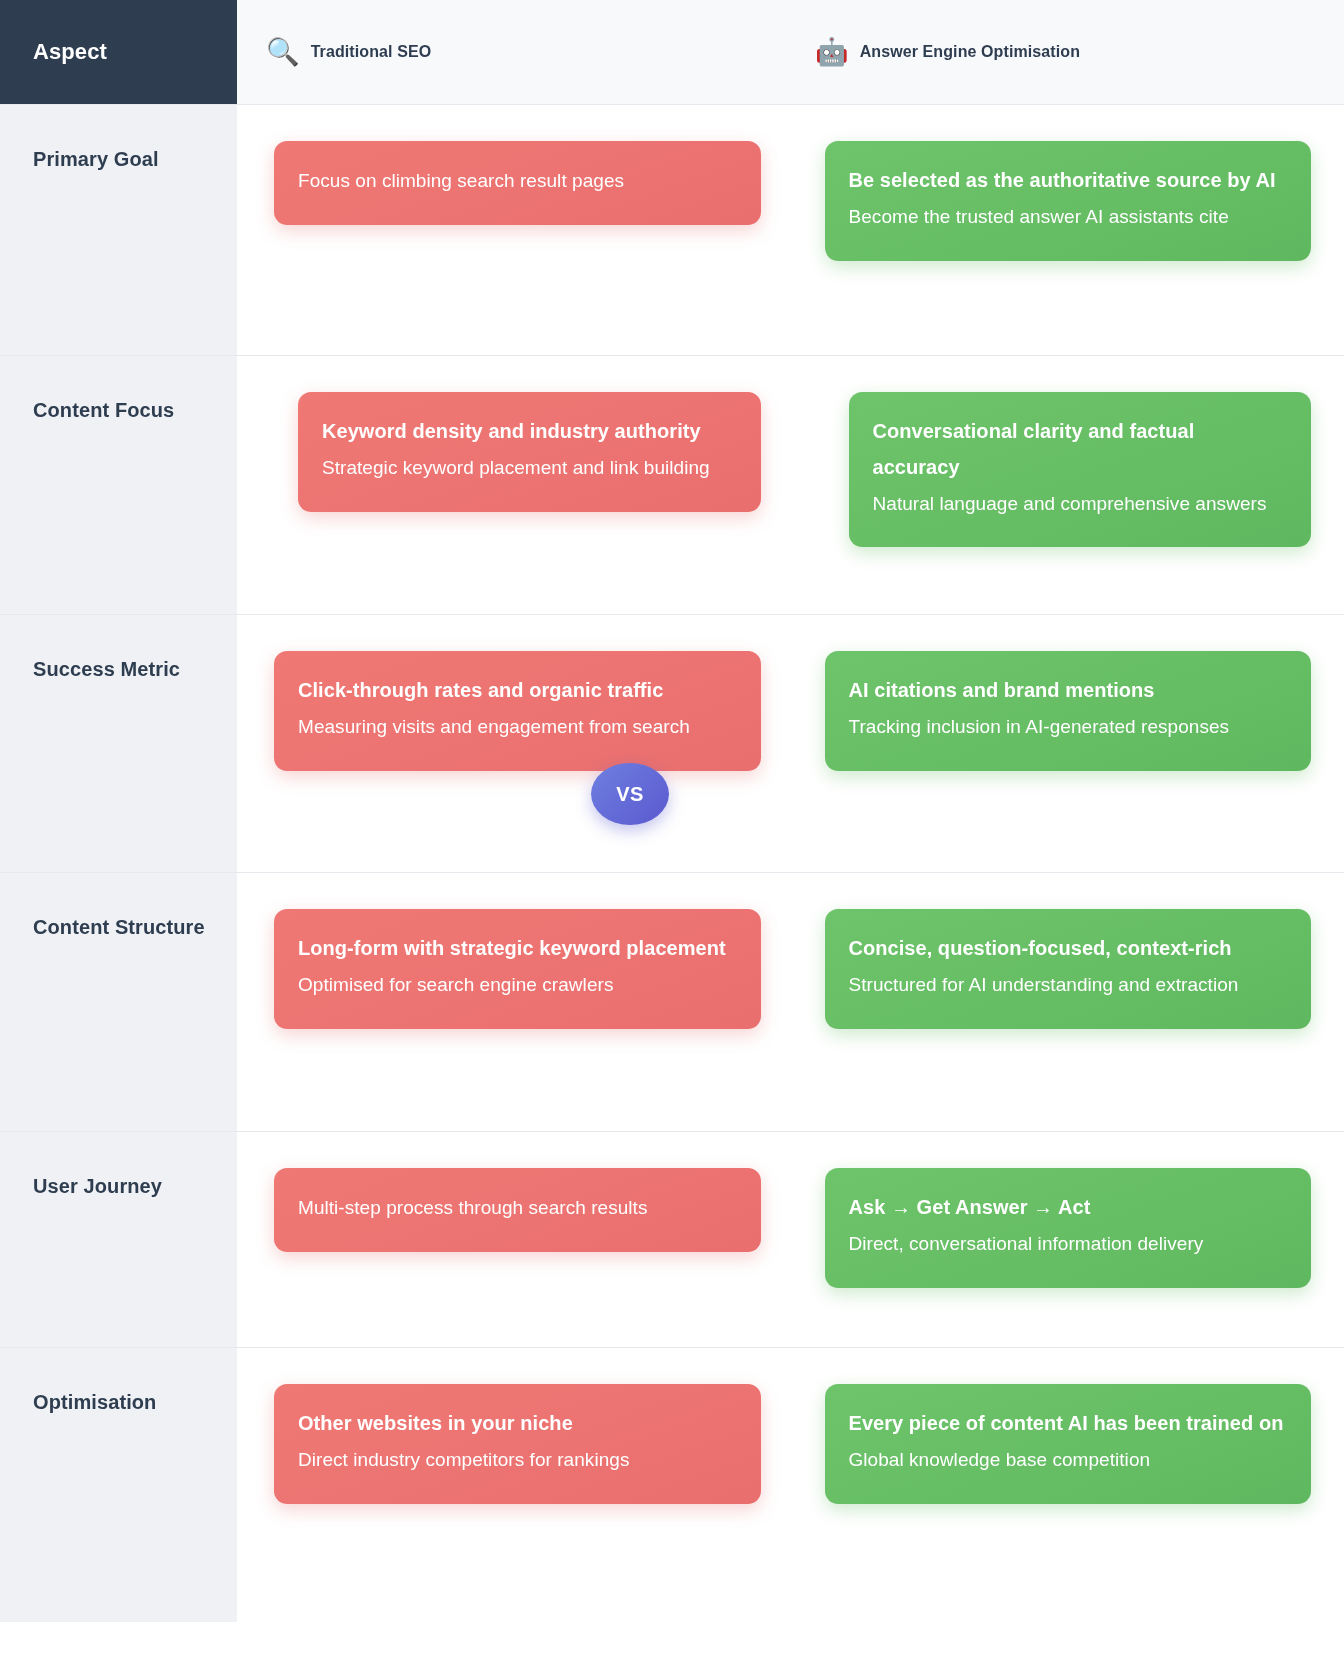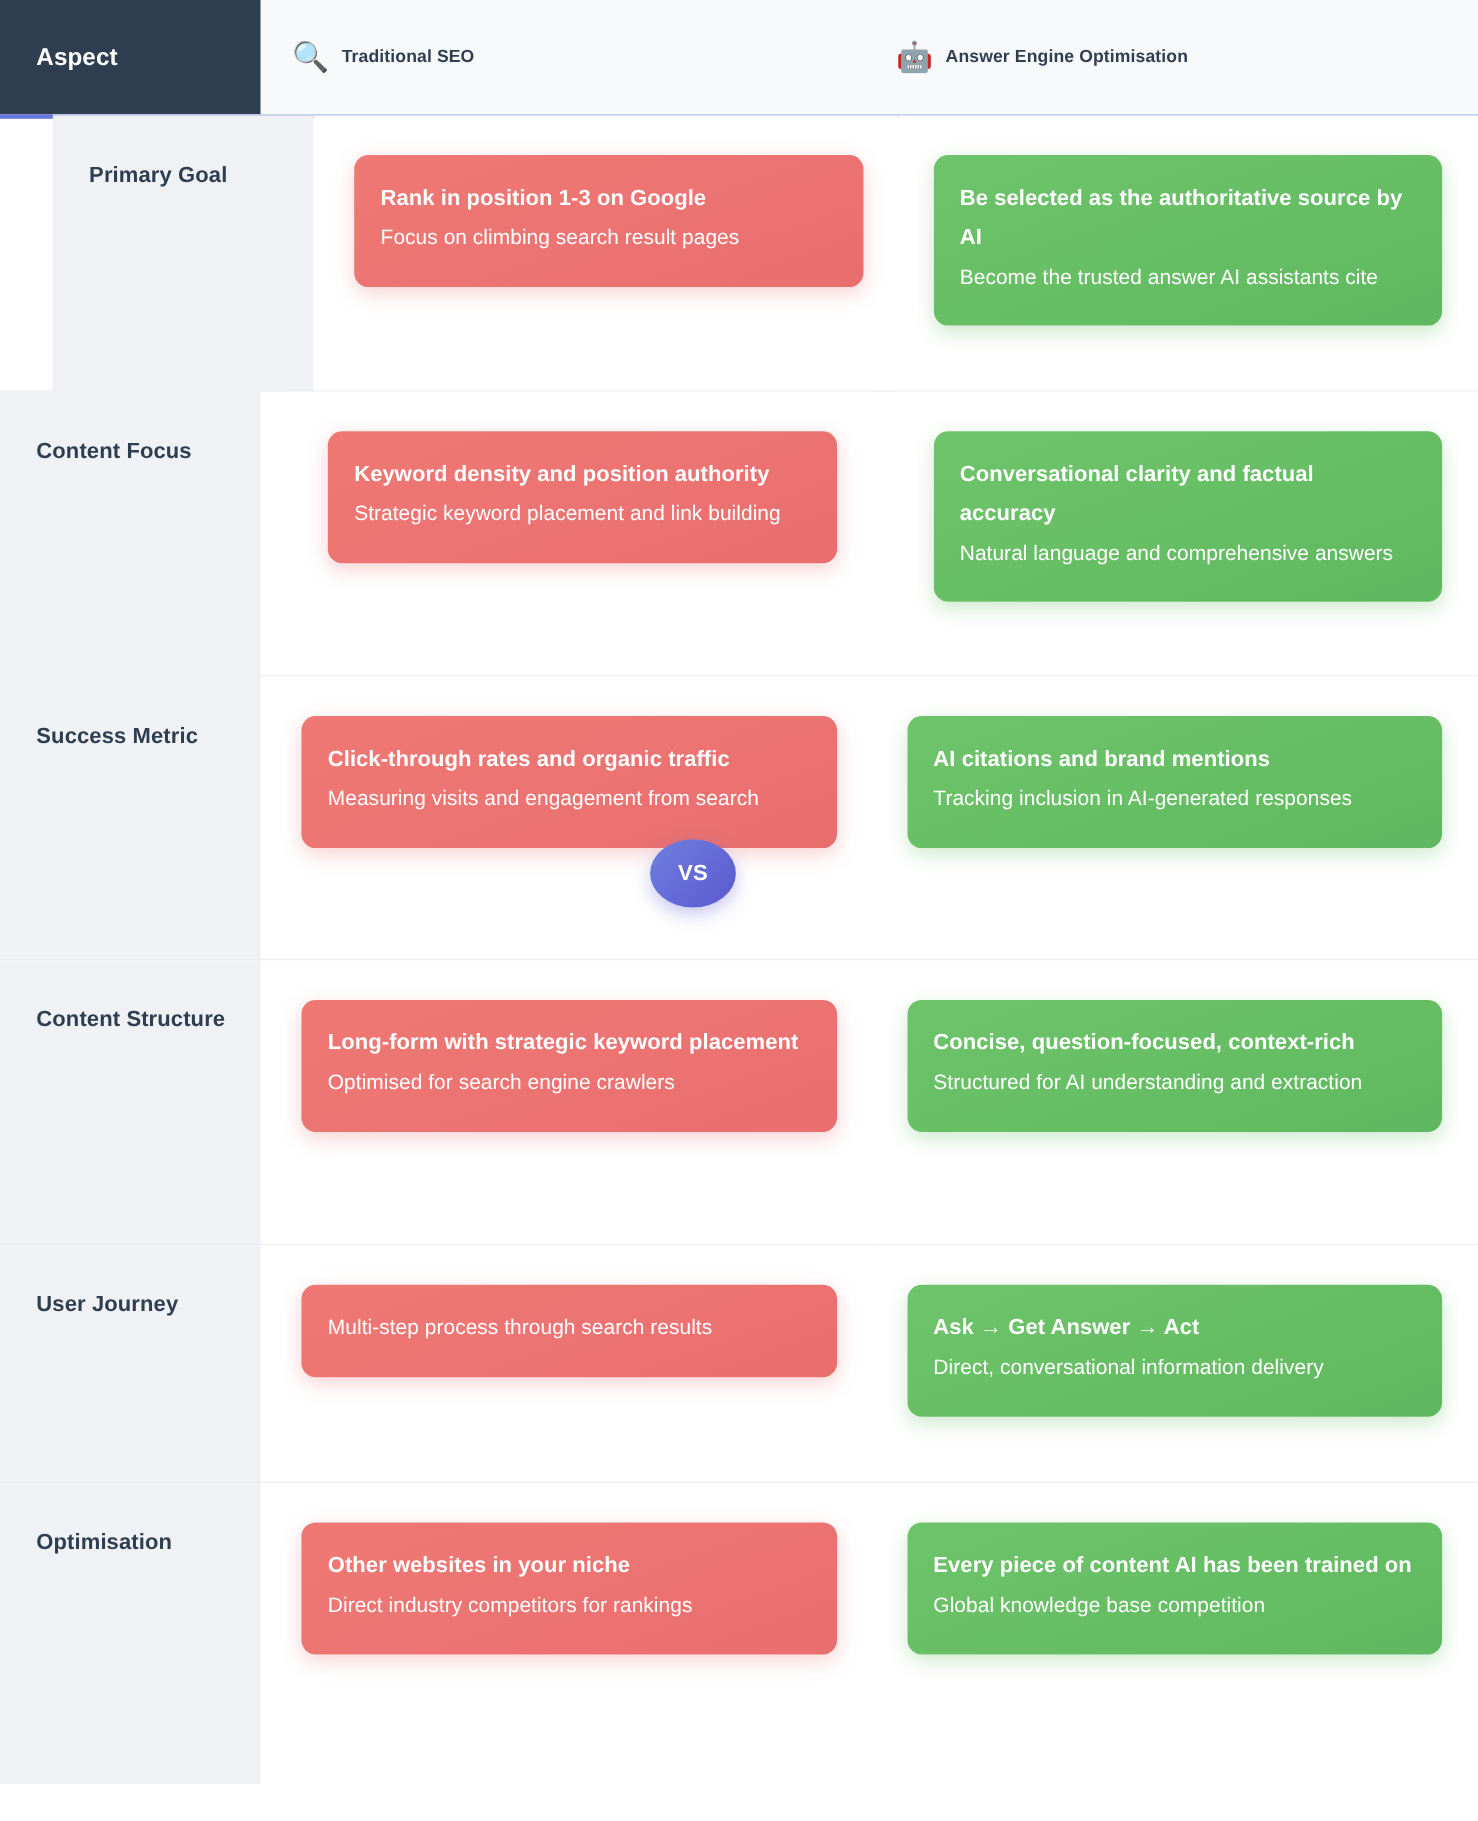--- a/index.html
+++ b/index.html
@@ -145,21 +145,21 @@
     z-index: 5;
   }
   .vs-badge-label {
     color: #ffffff;
     font-size: 20px;
     font-weight: bold;
     letter-spacing: 0.3px;
   }
 
   
-  .row-0 { min-height: 251px; margin-left: 48px; }
+  .row-0 { min-height: 251px; }
   .row-1 { min-height: 259px; gap: 24px; }
   .row-2 { min-height: 258px; }
   .row-3 { min-height: 259px; }
   .row-4 { min-height: 216px; }
   .row-5 { min-height: 275px; }
 </style>
 </head>
 <body>
 
 <div class="comparison-table">
@@ -177,39 +177,38 @@
       <span class="header-col-label">Answer Engine Optimisation</span>
     </div>
   </div>
 
   <div class="table-row row-0">
     <div class="cell-aspect">
       <div class="aspect-label">Primary Goal</div>
     </div>
     <div class="cell-card seo">
       <div class="card red">
-        <div class="card-title">Rank in position 1-3 on Google</div>
         <div class="card-desc">Focus on climbing search result pages</div>
       </div>
     </div>
     <div class="cell-card aeo">
       <div class="card green">
         <div class="card-title">Be selected as the authoritative source by AI</div>
         <div class="card-desc">Become the trusted answer AI assistants cite</div>
       </div>
     </div>
   </div>
 
   <div class="table-row row-1">
     <div class="cell-aspect">
       <div class="aspect-label">Content Focus</div>
     </div>
     <div class="cell-card seo">
       <div class="card red">
-        <div class="card-title">Keyword density and position authority</div>
+        <div class="card-title">Keyword density and industry authority</div>
         <div class="card-desc">Strategic keyword placement and link building</div>
       </div>
     </div>
     <div class="cell-card aeo">
       <div class="card green">
         <div class="card-title">Conversational clarity and factual accuracy</div>
         <div class="card-desc">Natural language and comprehensive answers</div>
       </div>
     </div>
   </div>

